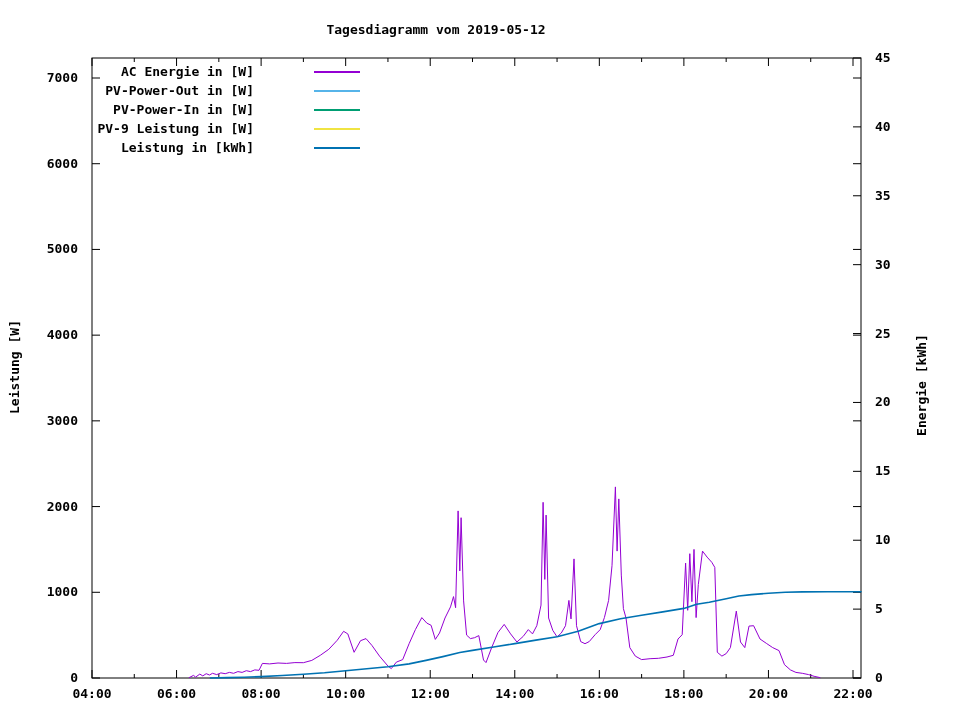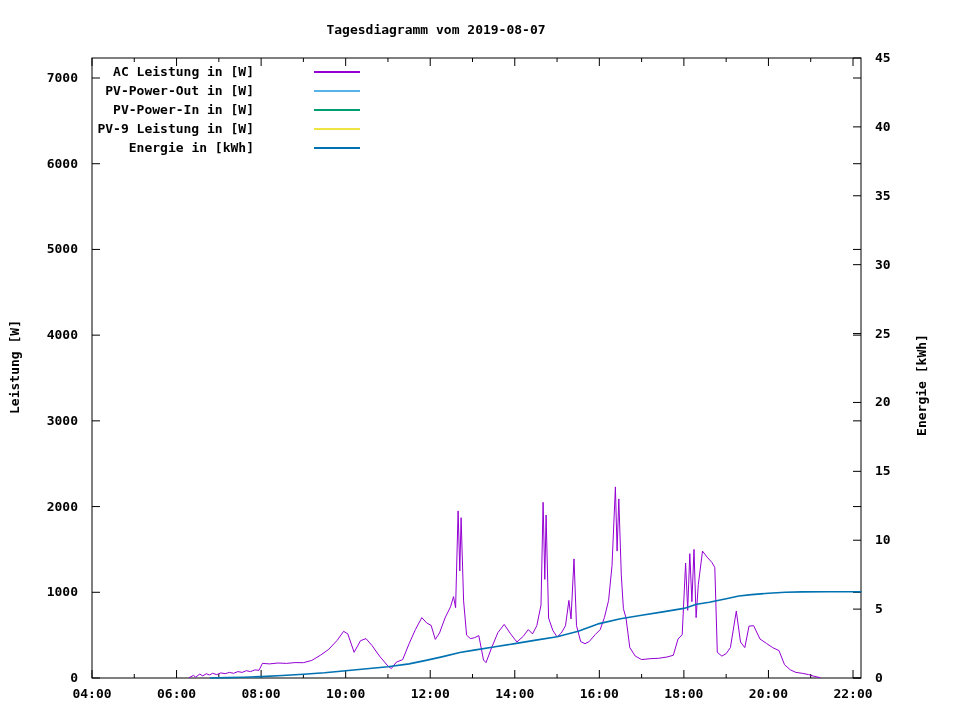--- a/index.html
+++ b/index.html
@@ -123,38 +123,38 @@
       <text x="875" y="268.6666666666667" text-anchor="start">30</text>
       <line x1="853" y1="195.77777777777777" x2="861" y2="195.77777777777777" stroke="#000"></line>
       <text x="875" y="199.77777777777777" text-anchor="start">35</text>
       <line x1="853" y1="126.88888888888891" x2="861" y2="126.88888888888891" stroke="#000"></line>
       <text x="875" y="130.8888888888889" text-anchor="start">40</text>
       <line x1="853" y1="58" x2="861" y2="58" stroke="#000"></line>
       <text x="875" y="62" text-anchor="start">45</text>
       <polyline points="189.2,677.6 193.5,675.4 195.6,677.1 199.8,674.1 202.8,675.9 206.2,673.7 209.5,675.0 212.5,673.3 216.7,674.6 220.9,672.9 225.2,673.7 229.4,672.4 233.6,673.3 237.9,671.6 242.1,672.4 246.3,670.7 250.5,671.6 254.8,669.9 259.0,670.3 262.4,663.4 269.6,663.9 278.0,663.0 286.5,663.4 294.9,662.6 303.4,662.7 311.8,660.4 320.3,655.3 328.8,649.3 337.2,640.3 343.6,631.3 347.8,633.9 354.1,652.3 360.5,640.7 366.0,638.6 371.9,645.4 379.5,656.1 387.9,666.0 391.3,668.6 396.4,662.1 402.7,659.6 409.1,643.7 415.4,629.6 421.8,617.6 426.8,623.1 431.1,625.3 435.3,639.4 439.5,633.0 445.0,618.0 450.5,606.9 453.5,596.6 455.6,607.7 458.1,510.9 459.8,570.9 461.1,517.7 463.6,600.9 466.6,635.1 470.4,638.6 474.6,637.7 478.8,635.6 483.5,660.0 486.0,662.6 491.5,648.0 497.9,632.6 504.2,624.4 510.6,633.9 516.9,642.0 523.2,636.4 528.3,629.6 532.5,633.9 536.8,625.7 541.0,605.1 543.1,502.3 544.8,579.4 546.1,515.1 548.6,618.0 552.8,630.4 557.1,636.9 561.3,633.0 565.5,625.7 568.9,600.4 571.0,618.9 574.0,558.9 576.5,625.7 580.7,641.6 585.0,643.7 589.2,641.6 595.1,634.7 600.2,629.6 604.4,617.6 608.6,600.4 612.0,565.7 615.4,486.9 617.1,551.1 618.8,498.9 621.3,575.1 623.4,608.6 626.0,618.0 629.8,647.6 635.3,656.1 641.6,659.6 650.1,658.7 658.5,658.3 667.0,657.0 673.3,655.3 678.0,639.0 682.2,634.7 685.6,563.1 687.7,610.3 689.8,553.7 691.9,601.7 694.0,549.4 696.1,617.6 698.3,584.6 702.5,551.1 707.1,557.1 711.8,562.3 714.8,567.4 717.3,652.3 721.9,656.1 726.2,653.6 730.4,647.6 736.3,611.1 740.5,642.0 744.8,647.6 749.0,626.1 753.6,625.7 760.0,639.0 766.3,643.3 772.7,647.6 779.0,650.6 784.5,664.7 790.4,669.9 795.9,672.4 802.3,673.3 808.6,674.6 814.1,676.3 820.0,677.6" fill="none" stroke="#9400d3" stroke-width="1" stroke-linejoin="round" stroke-linecap="round"></polyline>
       <polyline points="210.4,678.0 227.3,677.6 244.2,677.2 261.1,676.6 282.3,675.5 303.4,674.3 324.5,672.8 345.7,670.8 366.8,668.8 387.9,666.7 409.1,663.9 426.0,660.4 442.9,656.6 459.8,652.5 472.5,650.4 493.6,647.0 514.8,643.6 535.9,640.1 557.1,636.7 578.2,631.2 599.3,623.6 620.5,618.8 641.6,615.3 662.8,611.9 683.9,608.4 696.6,604.3 709.3,602.2 726.2,598.8 738.9,596.0 751.5,594.6 768.4,593.3 785.4,592.3 802.3,591.9 827.6,591.8 861.0,591.8" fill="none" stroke="#0072b2" stroke-width="1.6" stroke-linejoin="round" stroke-linecap="round"></polyline>
     </svg>
-  <div class="chart-title">Tagesdiagramm vom 2019-08-07</div>
+  <div class="chart-title">Tagesdiagramm vom 2019-05-12</div>
   <div class="ylabel">Leistung [W]</div>
   <div class="y2label">Energie [kWh]</div>
   <div id="legend">
       <div class="legend-row">
-        <span class="legend-label">AC Leistung in [W]</span>
+        <span class="legend-label">AC Energie in [W]</span>
         <span class="legend-line" style="background: rgb(148, 0, 211);"></span>
       </div>
       <div class="legend-row">
         <span class="legend-label">PV-Power-Out in [W]</span>
         <span class="legend-line" style="background: rgb(86, 180, 233);"></span>
       </div>
       <div class="legend-row">
         <span class="legend-label">PV-Power-In in [W]</span>
         <span class="legend-line" style="background: rgb(0, 158, 115);"></span>
       </div>
       <div class="legend-row">
         <span class="legend-label">PV-9 Leistung in [W]</span>
         <span class="legend-line" style="background: rgb(240, 228, 66);"></span>
       </div>
       <div class="legend-row">
-        <span class="legend-label">Energie in [kWh]</span>
+        <span class="legend-label">Leistung in [kWh]</span>
         <span class="legend-line" style="background: rgb(0, 114, 178);"></span>
       </div>
     </div>
 </div>
 
 </body></html>

